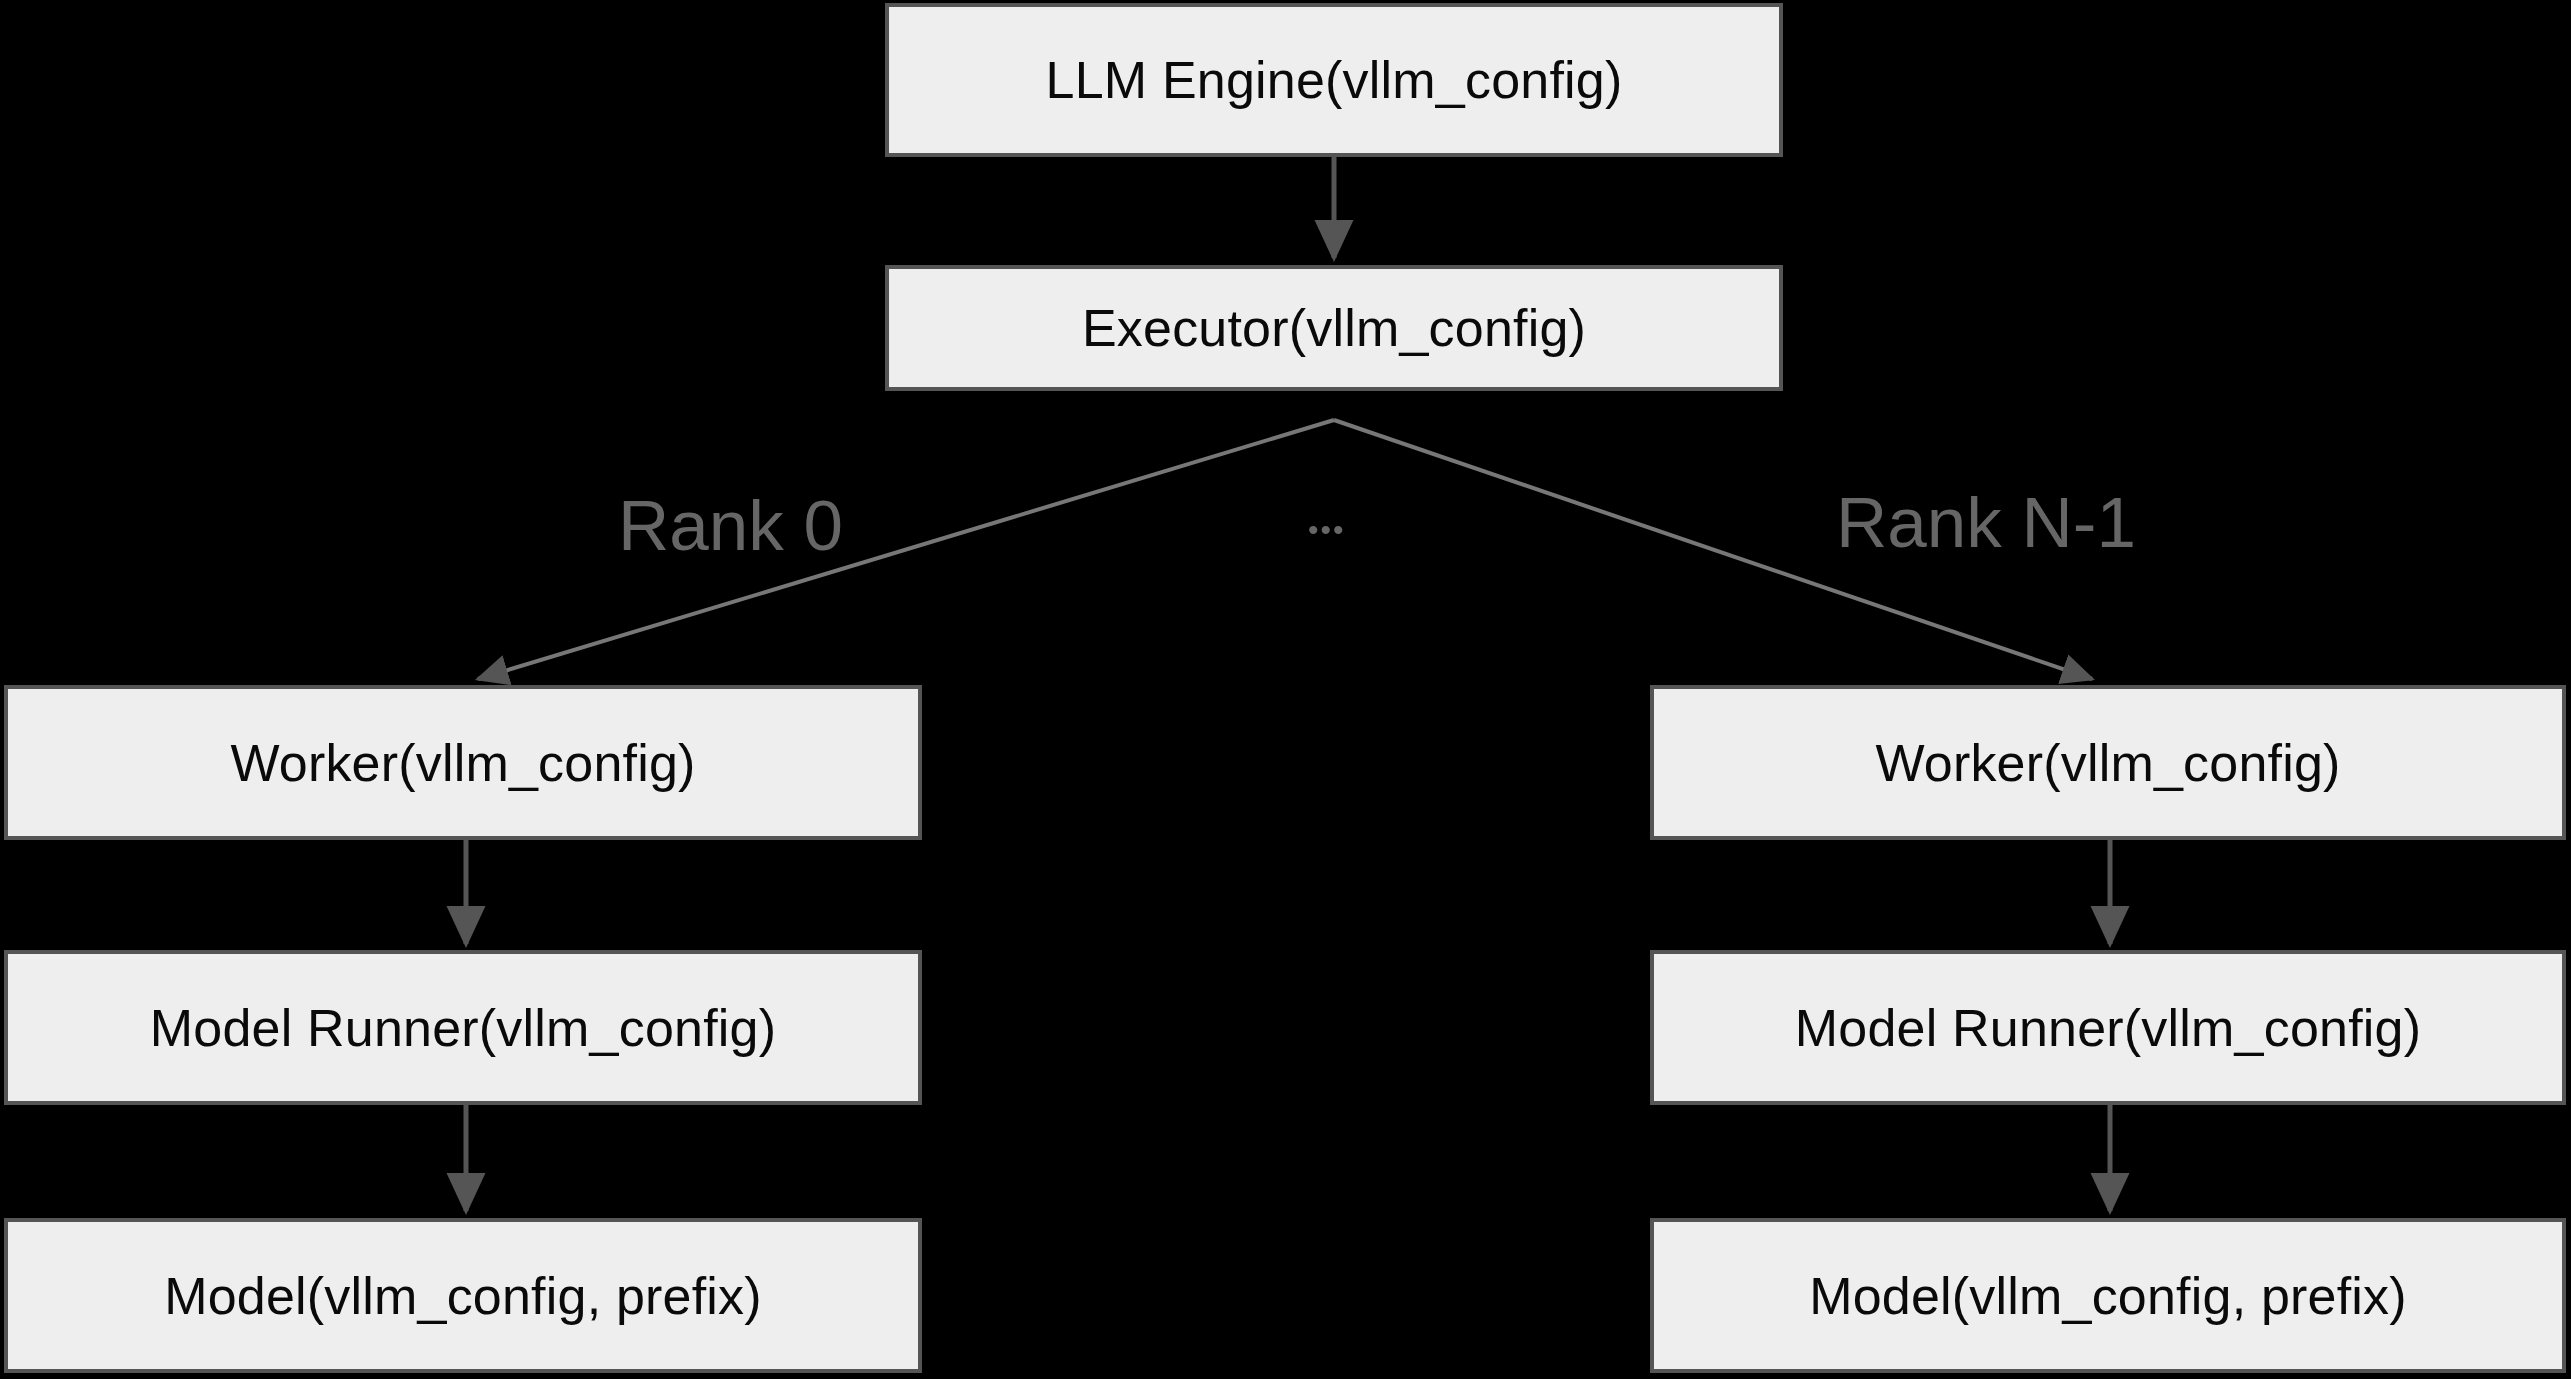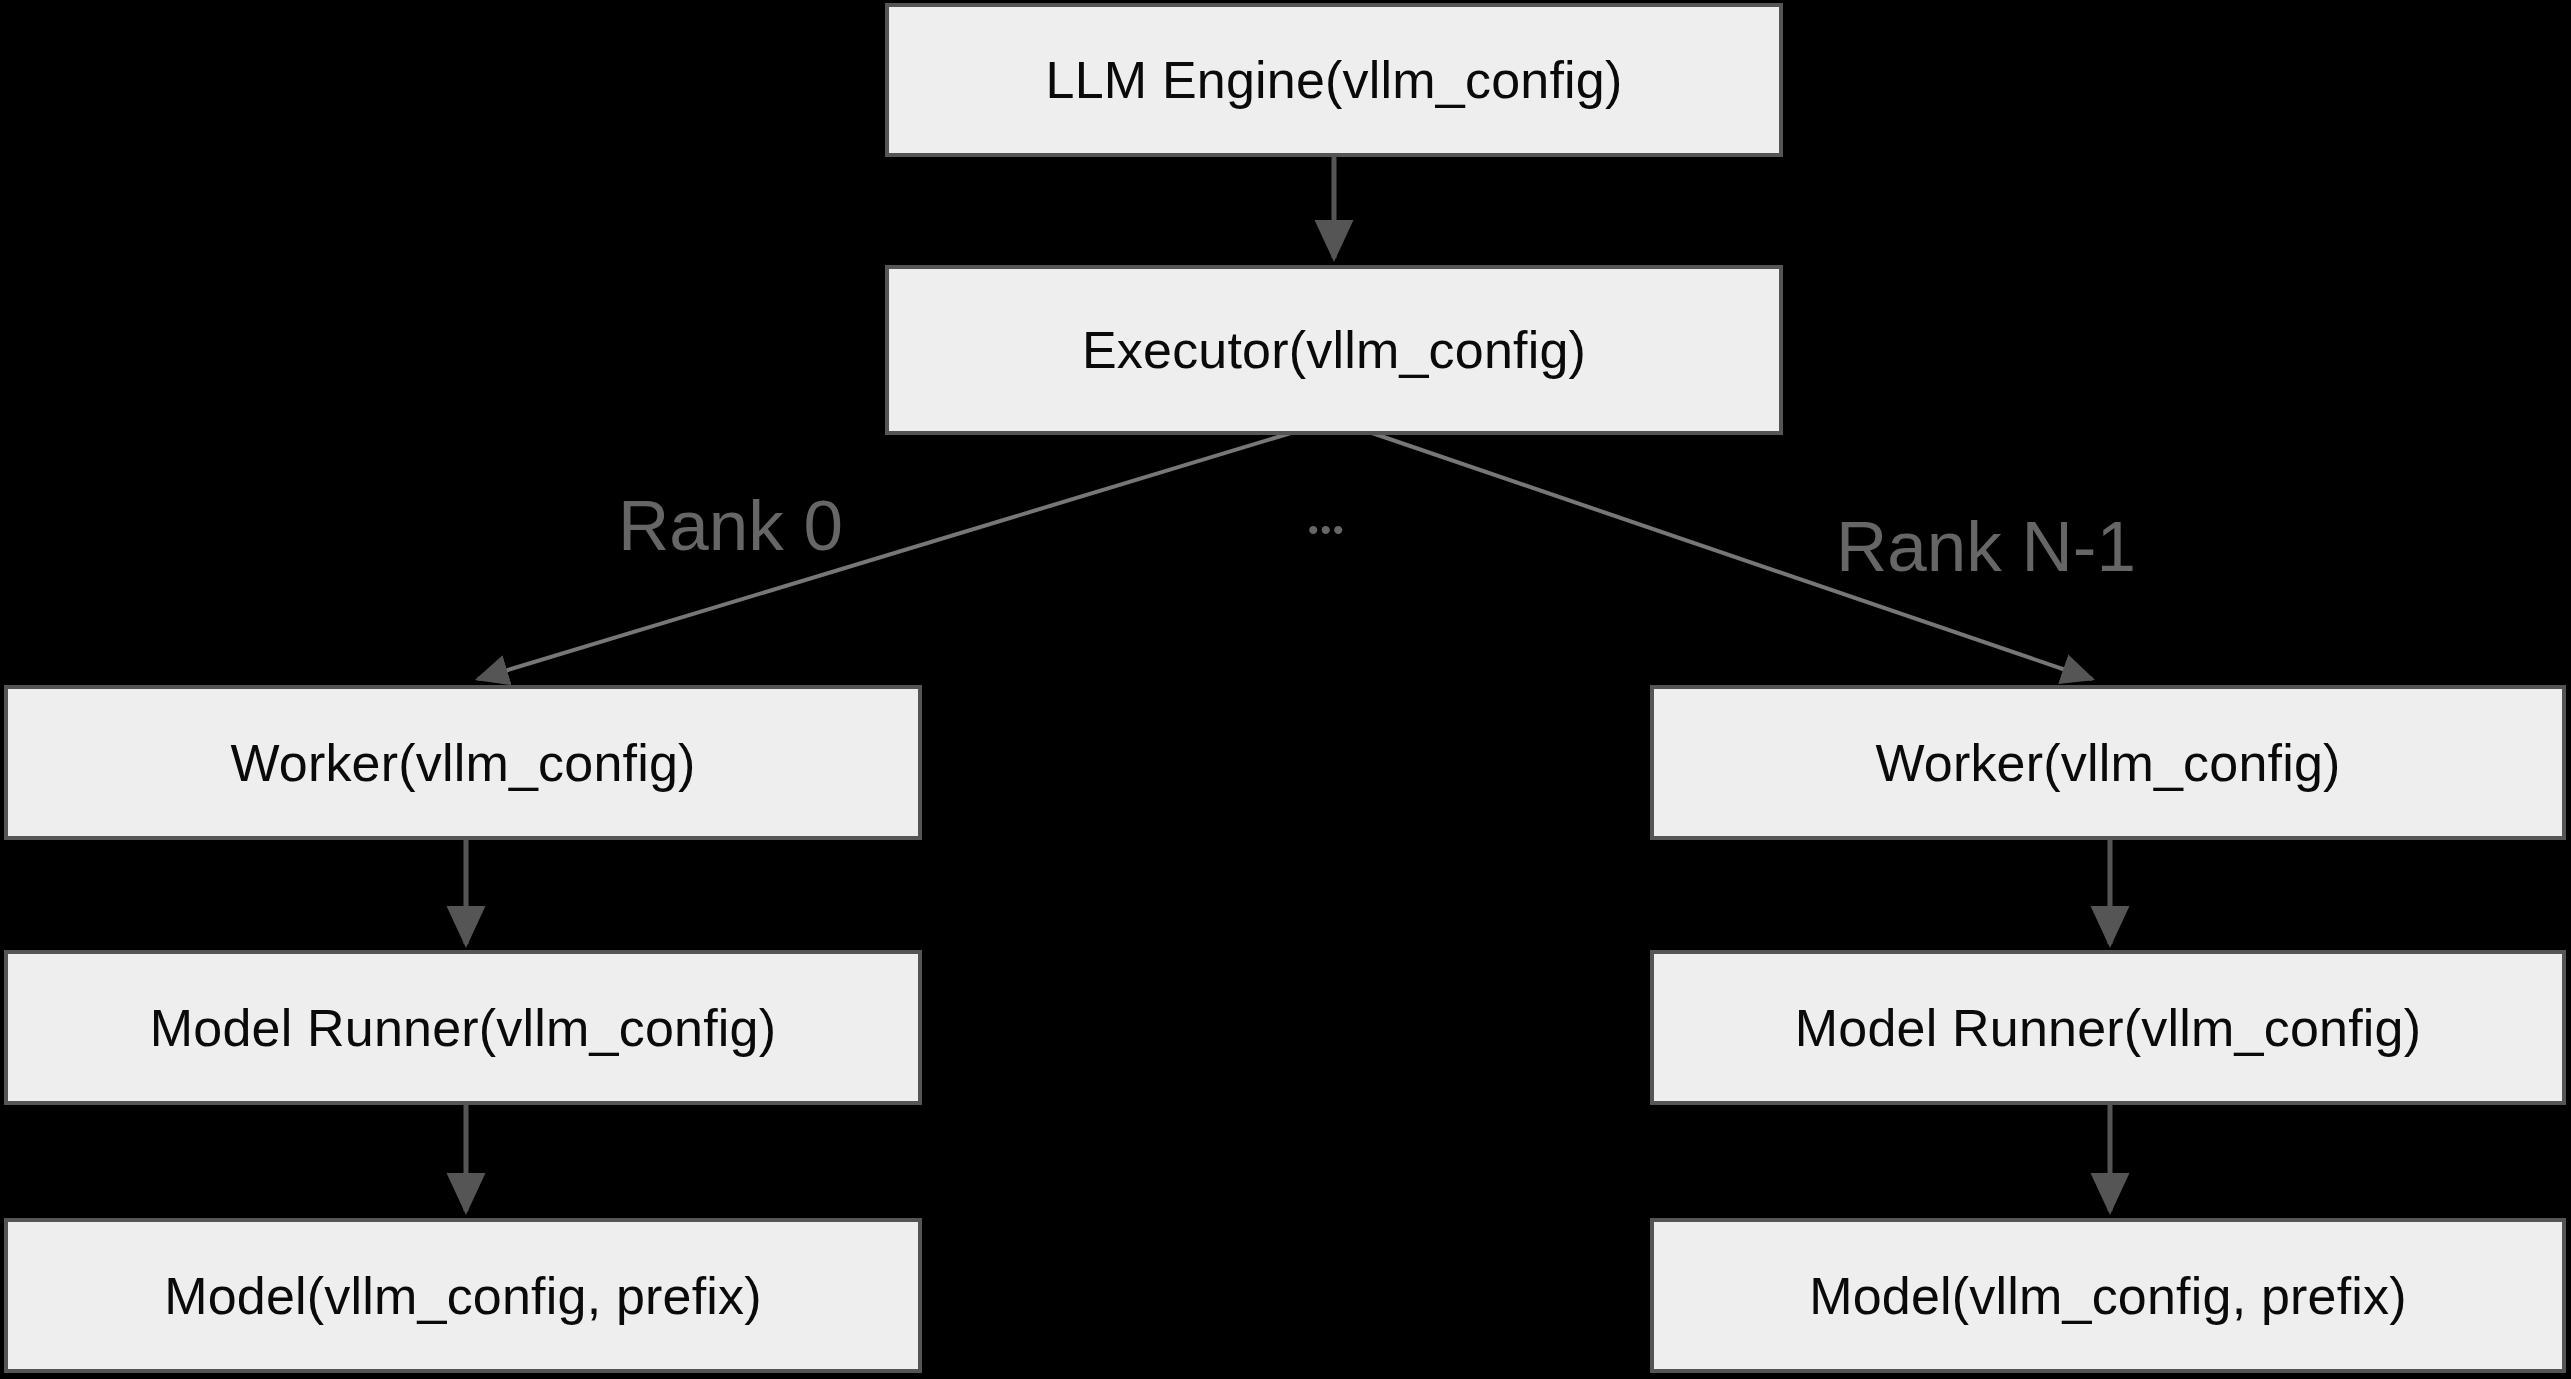--- a/index.html
+++ b/index.html
@@ -83,29 +83,29 @@
 
     <line x1="2110" y1="840" x2="2110" y2="944" stroke="#555555" stroke-width="5" marker-end="url(#arrowhead)"></line>
 
     <line x1="2110" y1="1105" x2="2110" y2="1211" stroke="#555555" stroke-width="5" marker-end="url(#arrowhead)"></line>
   </svg>
 
   <div class="node" style="left:885px; top:3px; width:898px; height:154px;">
     <span>LLM Engine(vllm_config)</span>
   </div>
 
-  <div class="node" style="left:885px; top:265px; width:898px; height:170px;">
+  <div class="node" style="left:885px; top:265px; width:898px; height:126px;">
     <span>Executor(vllm_config)</span>
   </div>
 
   <div class="edge-label" style="left:618px; top:485px;">Rank 0</div>
 
   <div class="ellipsis-label" style="left:1308px; top:515px;">•••</div>
 
-  <div class="edge-label" style="left:1836px; top:506px;">Rank N-1</div>
+  <div class="edge-label" style="left:1836px; top:482px;">Rank N-1</div>
 
   <div class="node" style="left:4px; top:685px; width:918px; height:155px;">
     <span>Worker(vllm_config)</span>
   </div>
 
   <div class="node" style="left:1650px; top:685px; width:916px; height:155px;">
     <span>Worker(vllm_config)</span>
   </div>
 
   <div class="node" style="left:4px; top:950px; width:918px; height:155px;">

